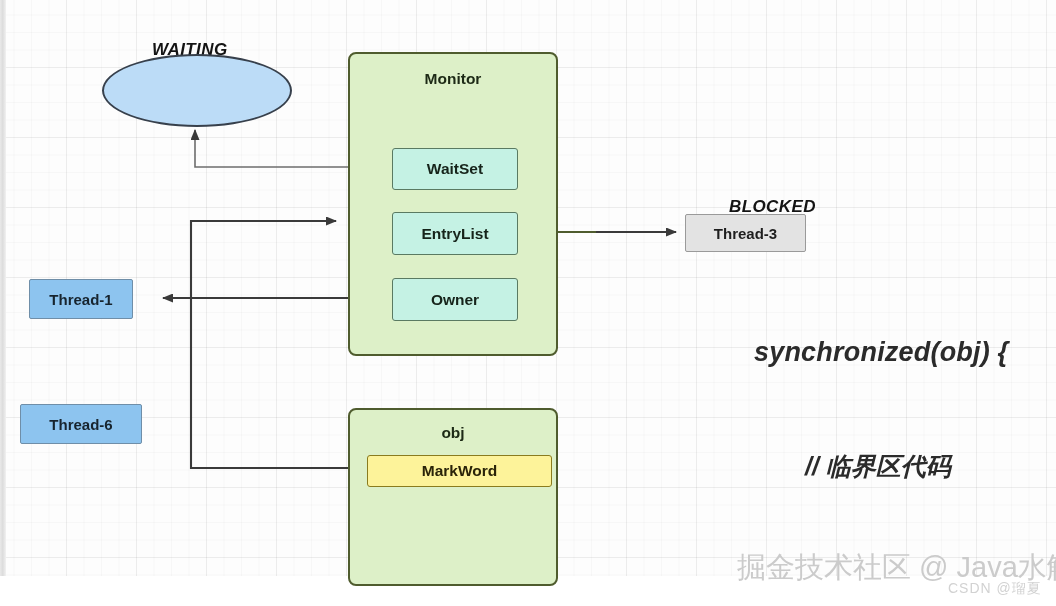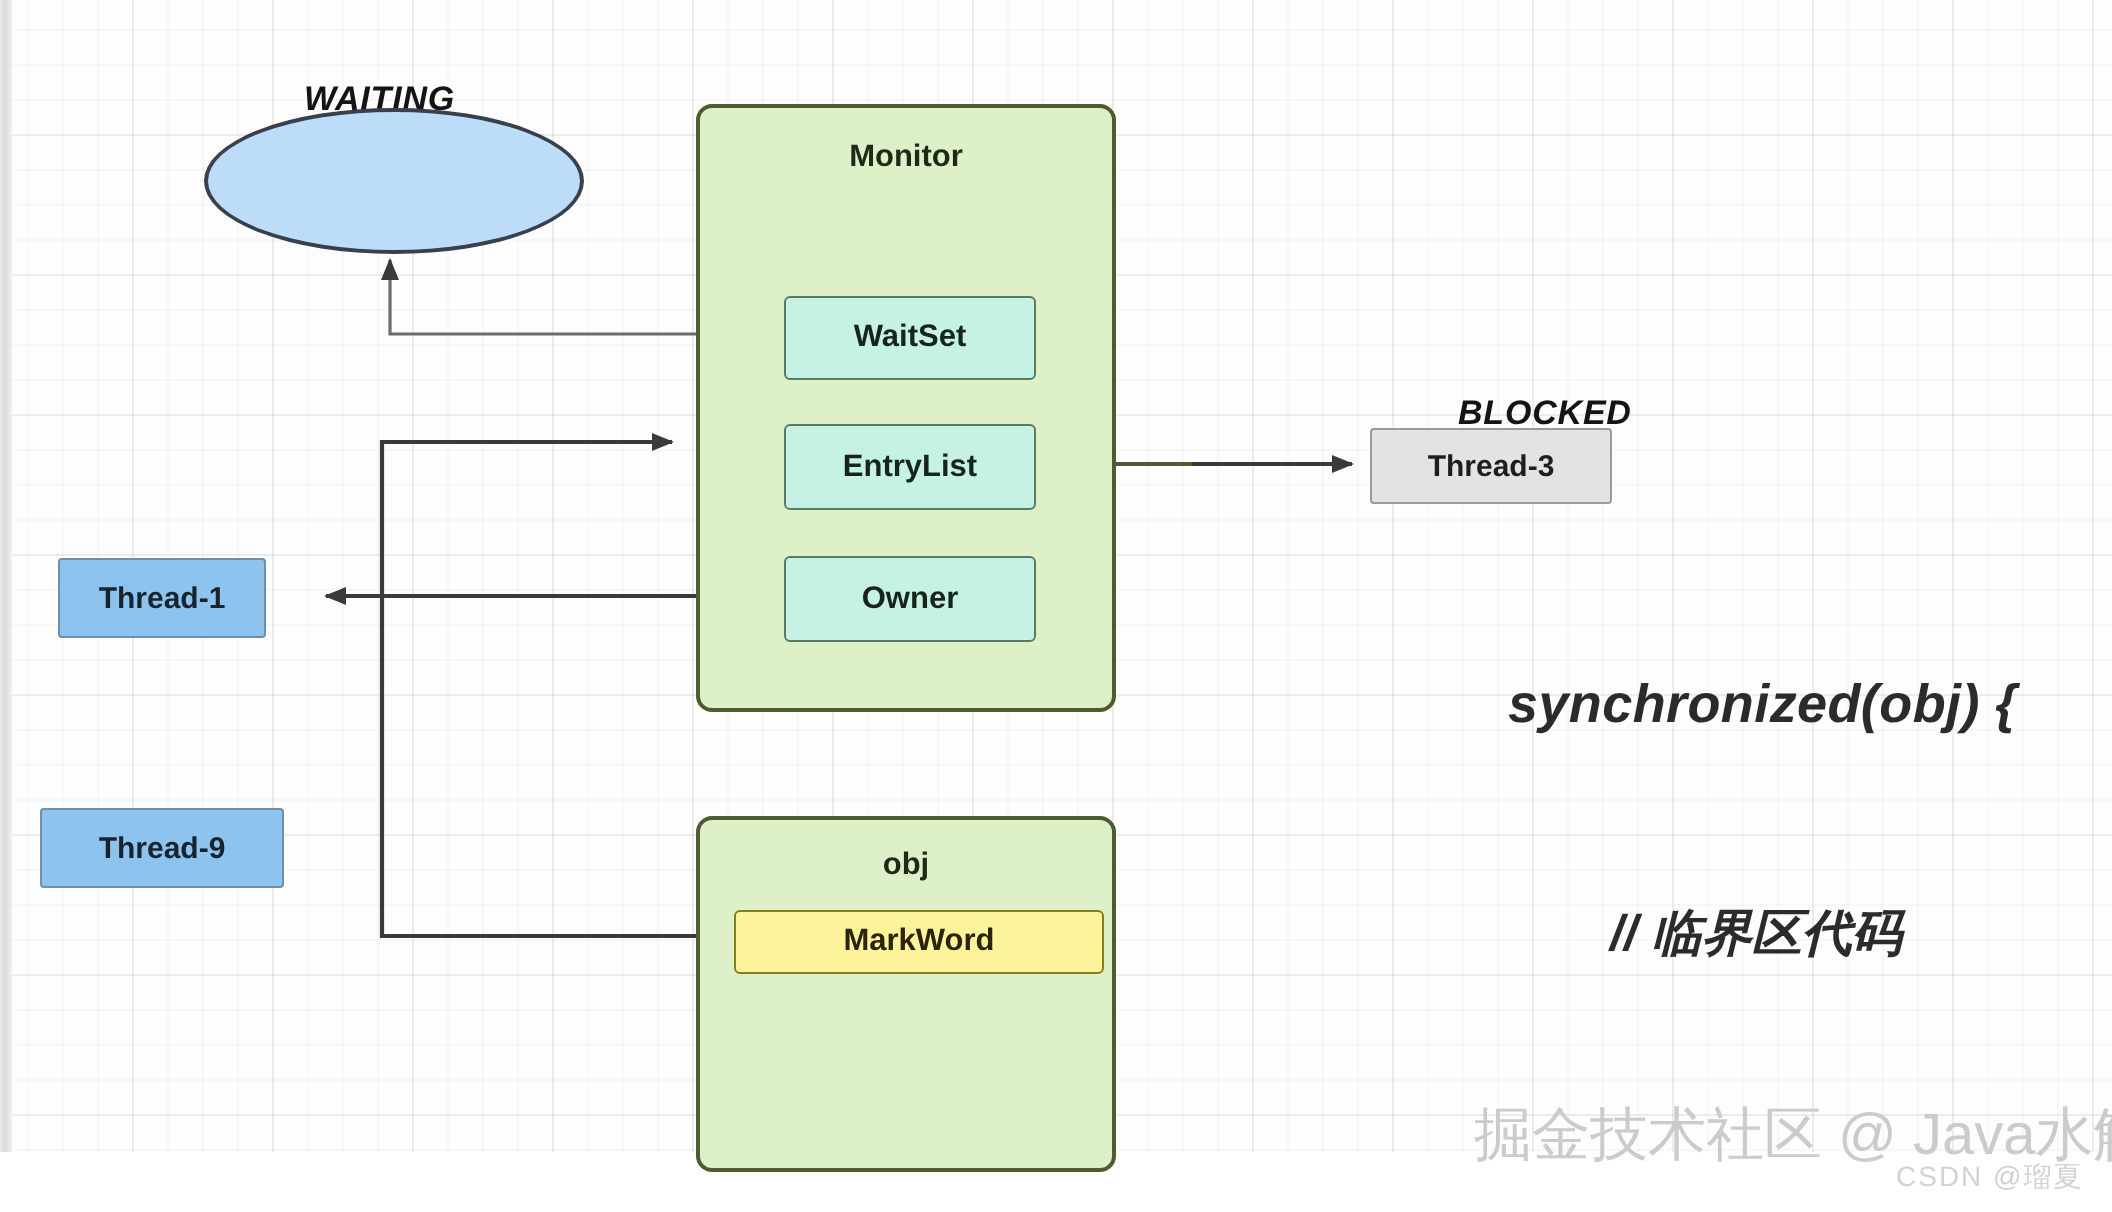--- a/index.html
+++ b/index.html
@@ -155,21 +155,21 @@
 
     <div class="inner-box" style="left:42px;top:94px;width:124px;height:40px;">WaitSet</div>
 
     <div class="inner-box" style="left:42px;top:158px;width:124px;height:41px;">EntryList</div>
 
     <div class="inner-box" style="left:42px;top:224px;width:124px;height:41px;">Owner</div>
   </div>
 
   <div class="node thread-blue" style="left:29px;top:279px;width:104px;height:40px;">Thread-1</div>
 
-  <div class="node thread-blue" style="left:20px;top:404px;width:122px;height:40px;">Thread-9</div>
+  <div class="node thread-blue" style="left:20px;top:404px;width:122px;height:40px;">Thread-6</div>
 
   <div class="state-label" id="lbl-blocked" style="left:729px;top:175px;text-align:right;">BLOCKED</div>
 
   <div class="node thread-grey" style="left:685px;top:214px;width:121px;height:38px;">Thread-3</div>
 
   <div class="code-label" id="code-critical" style="left:805px;top:450px;">// 临界区代码</div>
 
   <div class="code-label" id="code-sync" style="left:754px;top:337px;">synchronized(obj) {</div>
 
   <div class="watermark" id="wm-main" style="left:737px;top:548px;">掘金技术社区 @ Java水解</div>

